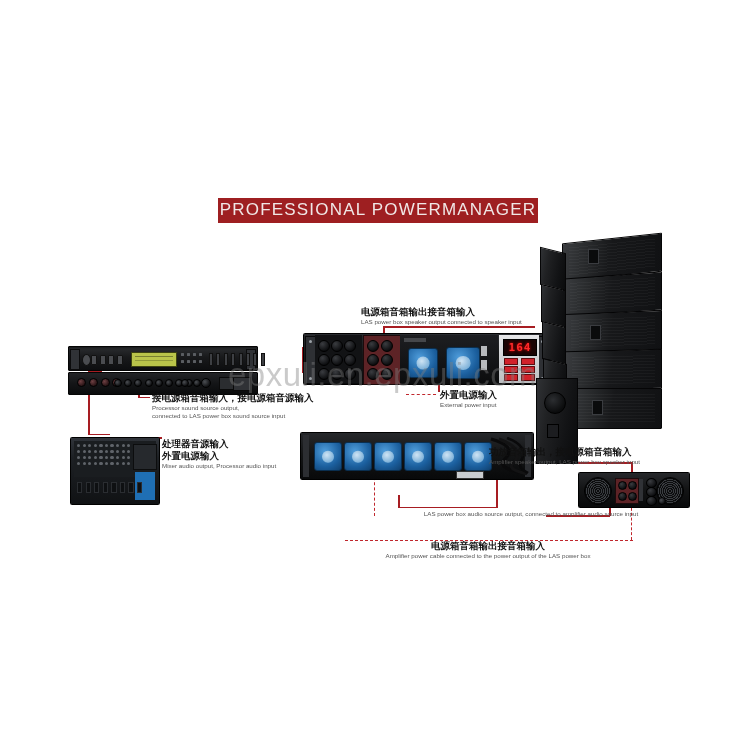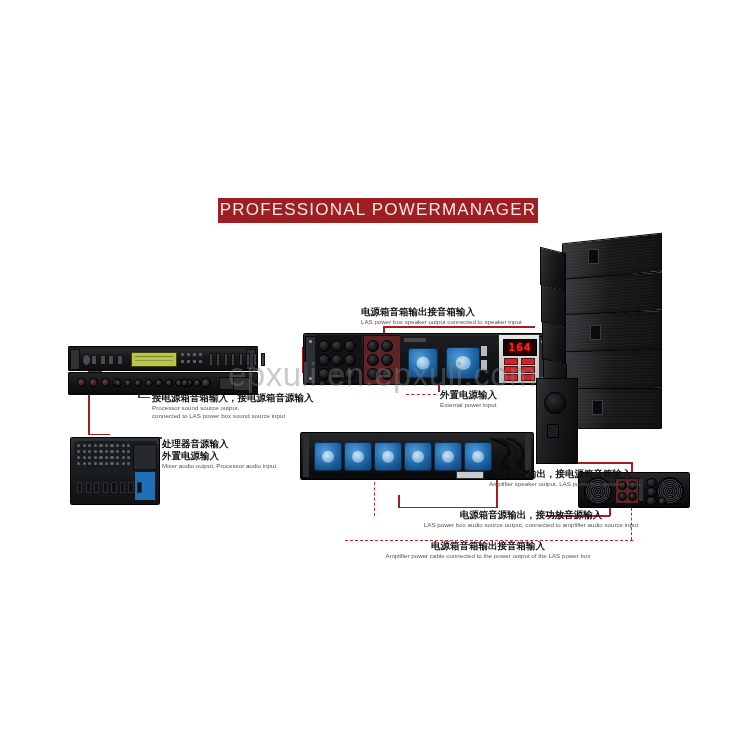--- a/index.html
+++ b/index.html
@@ -475,27 +475,26 @@
     <div class="cn">处理器音源输入</div>
     <div class="cn">外置电源输入</div>
     <div class="en">Mixer audio output, Processor audio input</div>
   </div>
 
   <div class="cap" style="left:440px;top:389px;">
     <div class="cn">外置电源输入</div>
     <div class="en">External power input</div>
   </div>
 
-  <div class="cap" style="left:489px;top:468px;">
+  <div class="cap" style="left:489px;top:446px;">
     <div class="cn">功放音箱输出，接电源箱音箱输入</div>
     <div class="en">Amplifier speaker output, LAS power box speaker input</div>
   </div>
 
   <div class="cap center" style="left:406px;top:509px;width:250px;">
-    <div class="cn">电源箱音源输出，接功放音源输入</div>
     <div class="en">LAS power box audio source output, connected to amplifier audio source input</div>
   </div>
 
   <div class="cap center" style="left:348px;top:540px;width:280px;">
     <div class="cn">电源箱音箱输出接音箱输入</div>
     <div class="en">Amplifier power cable connected to the power output of the LAS power box</div>
   </div>
 
 </div>
 

